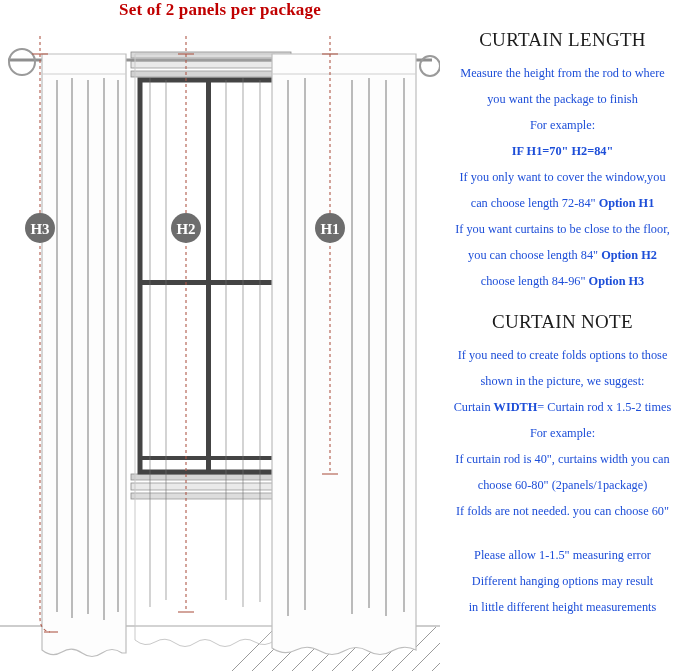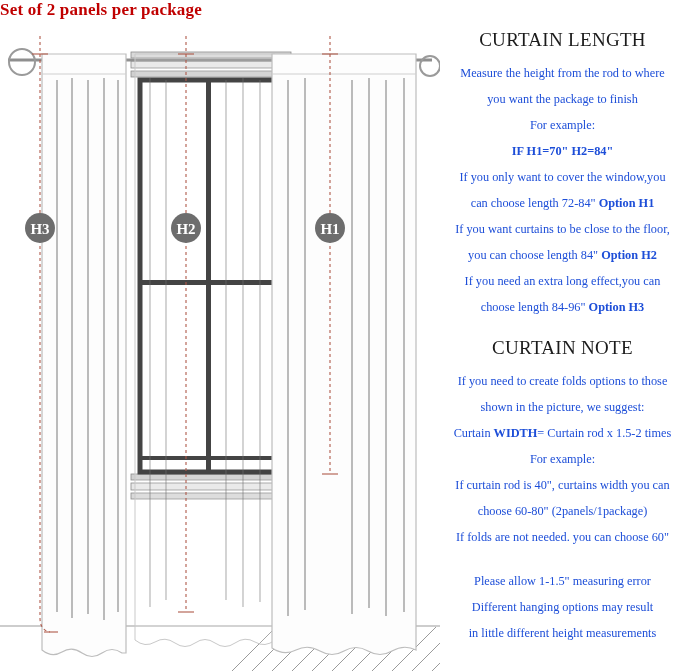--- a/index.html
+++ b/index.html
@@ -20,20 +20,21 @@
     width: 679px;
     height: 671px;
   }
 
   
   .title {
     position: absolute;
     left: 0;
     top: 0;
     width: 440px;
+    text-align: center;
     font-family: "Liberation Serif", serif;
     font-weight: bold;
     font-size: 17px;
     color: #c00000;
     letter-spacing: 0.2px;
   }
 
   
   .diagram {
     position: absolute;
@@ -206,21 +207,20 @@
       <div class="heading">CURTAIN LENGTH</div>
       <div class="para">
         <div class="nowrap-line"><span>Measure the height from the rod to where</span></div>
         <div class="nowrap-line"><span>you want the package to finish</span></div>
         <div class="nowrap-line"><span>For example:</span></div>
         <div class="nowrap-line"><span class="b">IF H1=70" H2=84"</span></div>
         <div class="nowrap-line"><span>If you only want to cover the window,you</span></div>
         <div class="nowrap-line"><span>can choose length 72-84" </span><span class="b">Option H1</span></div>
         <div class="nowrap-line"><span>If you want curtains to be close to the floor,</span></div>
         <div class="nowrap-line"><span>you can choose length 84" </span><span class="b">Option H2</span></div>
-        <div class="nowrap-line"><span>If you need an extra long effect,you can</span></div>
         <div class="nowrap-line"><span>choose length 84-96" </span><span class="b">Option H3</span></div>
       </div>
     </div>
 
     <div class="block">
       <div class="heading">CURTAIN NOTE</div>
       <div class="para">
         <div class="nowrap-line"><span>If you need to create folds options to those</span></div>
         <div class="nowrap-line"><span>shown in the picture, we suggest:</span></div>
         <div class="nowrap-line"><span>Curtain </span><span class="b">WIDTH</span><span>= Curtain rod x 1.5-2 times</span></div>

